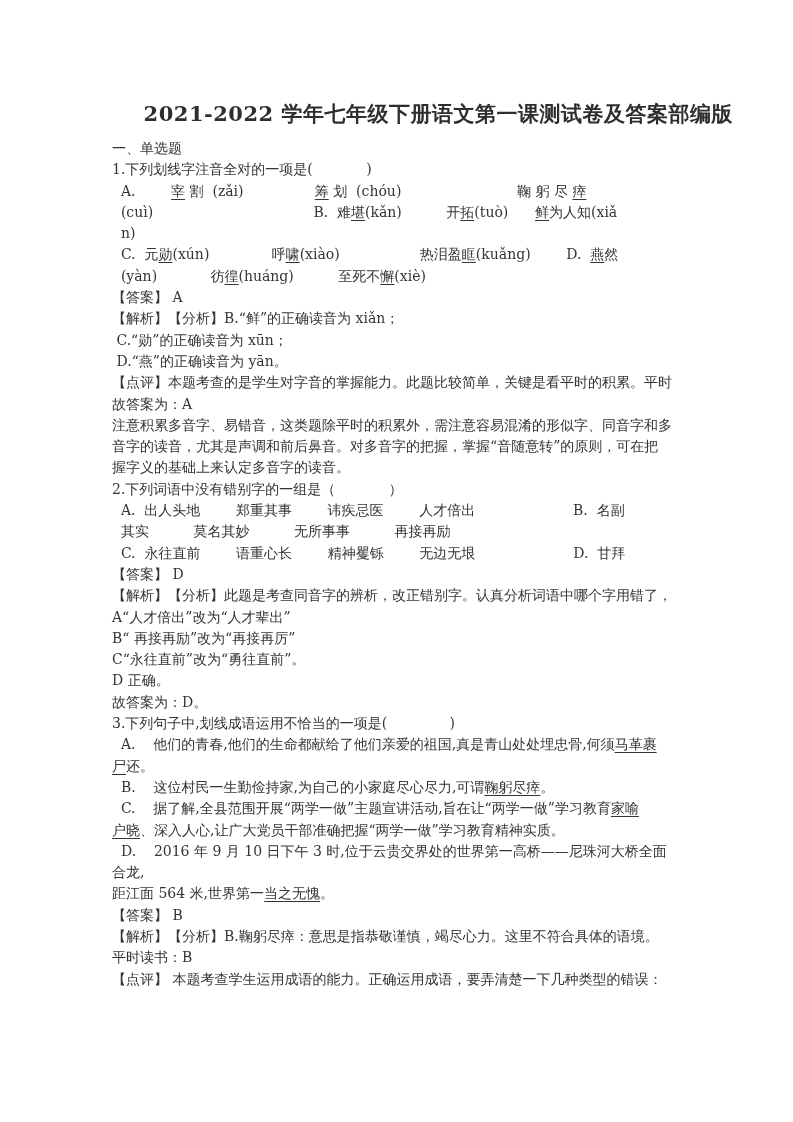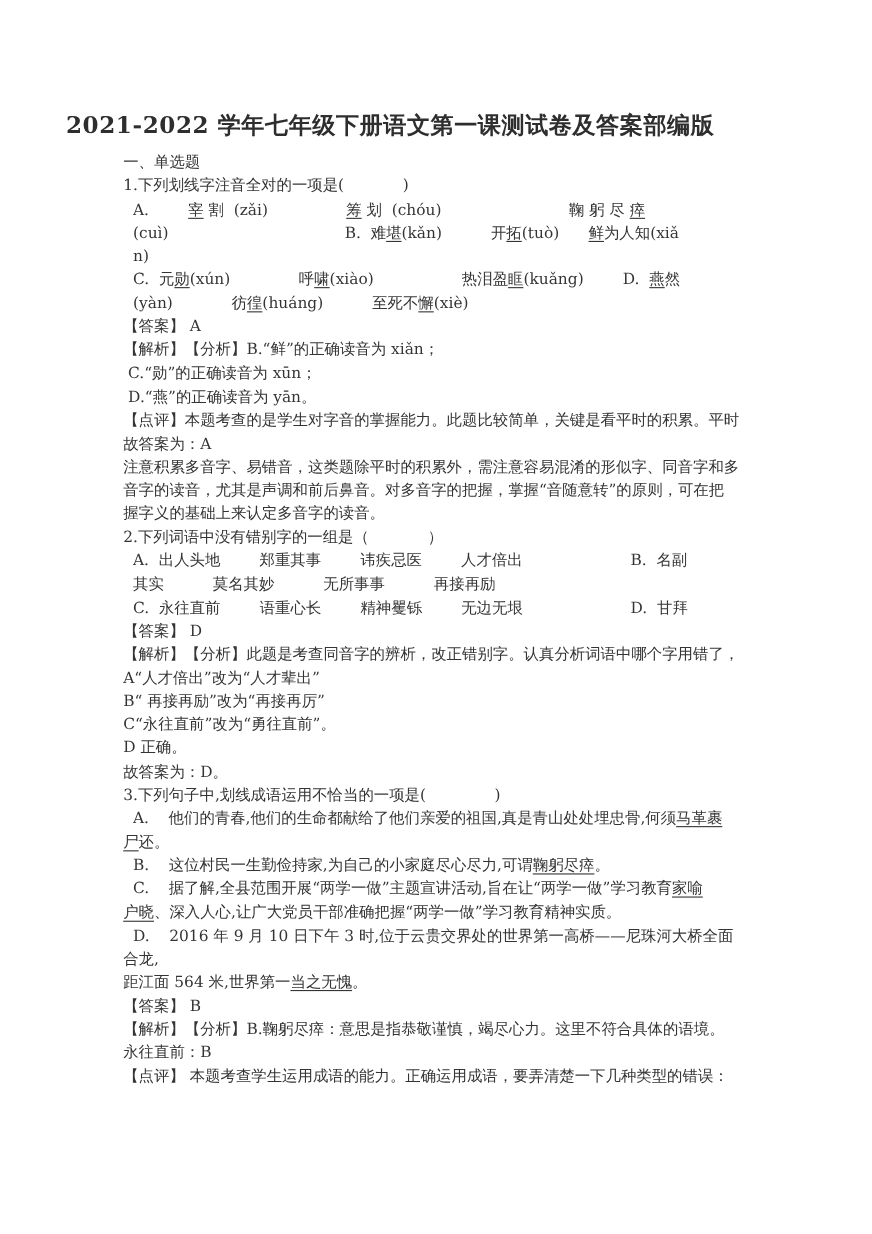--- a/index.html
+++ b/index.html
@@ -8,21 +8,21 @@
     width:793px;
     height:1122px;
     background:#ffffff;
     overflow:hidden;
     font-family:"DejaVu Serif","Liberation Serif",serif;
     color:#343434;
   }
   .doc-title {
     margin:0;
     padding:100px 60px 0 60px;
-    text-align:left;
+    text-align:right;
     font-size:21px;
     font-weight:bold;
     letter-spacing:0.5px;
     white-space:nowrap;
     color:#2e2e2e;
   }
   .doc-body {
     padding:10px 120px 0 112px;
     font-size:14px;
     line-height:21.3px;
@@ -74,16 +74,16 @@
       <div class="line"><span>3.下列句子中,划线成语运用不恰当的一项是(              )</span></div>
       <div class="line"><span>  A.    他们的青春,他们的生命都献给了他们亲爱的祖国,真是青山处处埋忠骨,何须</span><span class="u">马革裹</span></div>
       <div class="line"><span class="u">尸</span><span>还。</span></div>
       <div class="line"><span>  B.    这位村民一生勤俭持家,为自己的小家庭尽心尽力,可谓</span><span class="u">鞠躬尽瘁</span><span>。</span></div>
       <div class="line"><span>  C.    据了解,全县范围开展“两学一做”主题宣讲活动,旨在让“两学一做”学习教育</span><span class="u">家喻</span></div>
       <div class="line"><span class="u">户晓</span><span>、深入人心,让广大党员干部准确把握“两学一做”学习教育精神实质。</span></div>
       <div class="line"><span>  D.    2016 年 9 月 10 日下午 3 时,位于云贵交界处的世界第一高桥——尼珠河大桥全面合龙,</span></div>
       <div class="line"><span>距江面 564 米,世界第一</span><span class="u">当之无愧</span><span>。</span></div>
       <div class="line"><span class="b">【答案】</span><span> B</span></div>
       <div class="line"><span class="b">【解析】【分析】</span><span>B.鞠躬尽瘁：意思是指恭敬谨慎，竭尽心力。这里不符合具体的语境。</span></div>
-      <div class="line"><span>永往直前：B</span></div>
+      <div class="line"><span>平时读书：B</span></div>
       <div class="line"><span class="b">【点评】</span><span> 本题考查学生运用成语的能力。正确运用成语，要弄清楚一下几种类型的错误：</span></div>
     </div>
 </div>
 
 </body></html>

